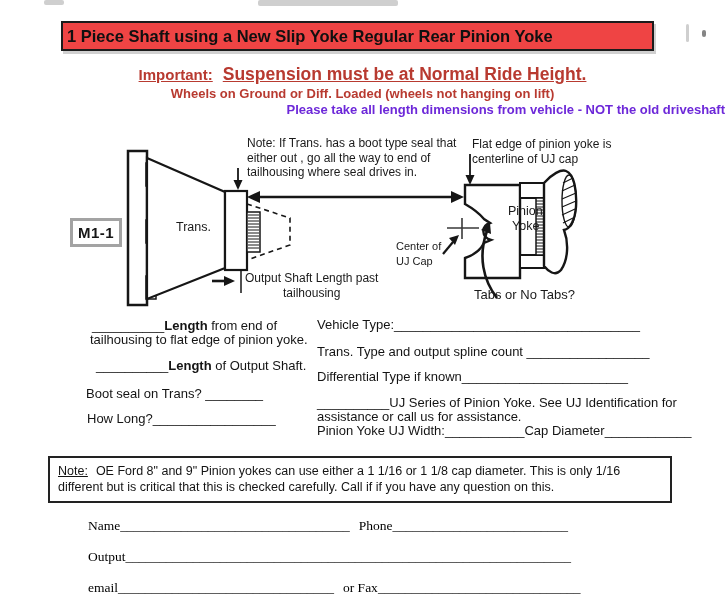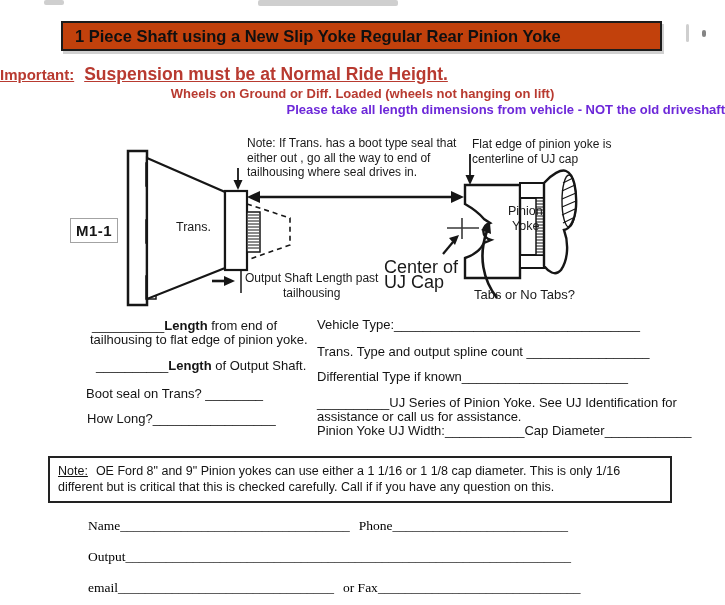--- a/index.html
+++ b/index.html
@@ -4,41 +4,41 @@
 <style>
   html,body{margin:0;padding:0;background:#fff;}
   .page{
     position:relative;width:725px;height:605px;background:#ffffff;
     font-family:"Liberation Sans",sans-serif;color:#161616;overflow:hidden;
   }
   .abs{position:absolute;}
   
   .title-box{
     left:61px;top:21px;width:585px;height:26px;
-    background:#c2410c;border:2px solid #1c1c1c;
+    background:#ef4444;border:2px solid #1c1c1c;
     box-shadow:2px 3px 0 rgba(120,120,120,.35);
-    font-weight:bold;font-size:16.5px;line-height:26px;padding-left:12px;
+    font-weight:bold;font-size:16.5px;line-height:26px;padding-left:4px;
     white-space:nowrap;color:#101010;
   }
-  .important-line{left:0;top:64px;width:725px;text-align:left;color:var(--red);white-space:nowrap;}
+  .important-line{left:0;top:64px;width:725px;text-align:center;color:var(--red);white-space:nowrap;}
   .important-label{font-size:15px;font-weight:bold;text-decoration:underline;margin-right:10px;}
   .important-text{font-size:17.5px;font-weight:bold;text-decoration:underline;}
   .warning2{left:0;top:86px;width:725px;text-align:center;color:var(--red);font-size:13px;font-weight:bold;}
   .instruction{left:0;top:102px;width:725px;text-align:right;color:#6d28d9;font-size:13px;font-weight:bold;}
   
   .dlabel{font-size:12px;line-height:14.5px;color:#1a1a1a;}
   .model-badge{
-    left:70px;top:218px;width:46px;height:23px;border:1px solid #a3a3a3;
+    left:70px;top:218px;width:46px;height:23px;border:3px solid #a3a3a3;
     font-weight:bold;font-size:15px;line-height:23px;text-align:center;letter-spacing:.5px;
   }
   .trans-label{left:176px;top:220px;font-size:12.5px;}
   .boot-note{left:215px;top:136px;margin-left:32px;}
   .flat-edge-note{left:472px;top:137px;}
   .output-shaft-label{left:245px;top:271px;text-align:center;}
-  .center-uj-label{left:384px;top:239px;font-size:18px;line-height:15px;margin-top:21px;}
+  .center-uj-label{left:396px;top:239px;font-size:11px;line-height:15px;}
   .pinion-yoke-label{left:508px;top:204px;font-size:12.5px;line-height:15px;}
   .tabs-question{left:474px;top:288px;font-size:13px;}
   
   .fline{font-size:13px;white-space:nowrap;color:#141414;}
   .fbold{font-weight:bold;}
   
   .note-box{
     left:48px;top:456px;width:604px;height:33px;border:2px solid #222;
     font-size:12.5px;line-height:16px;padding:5px 8px;color:#141414;
   }

